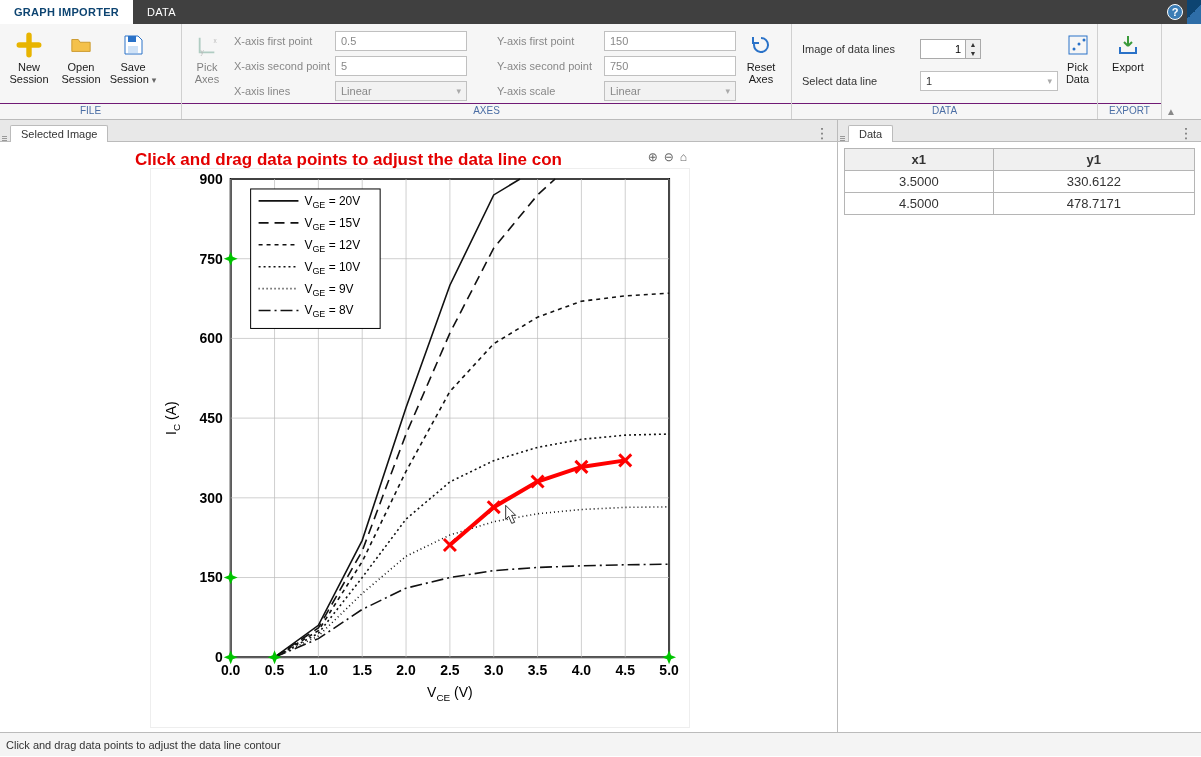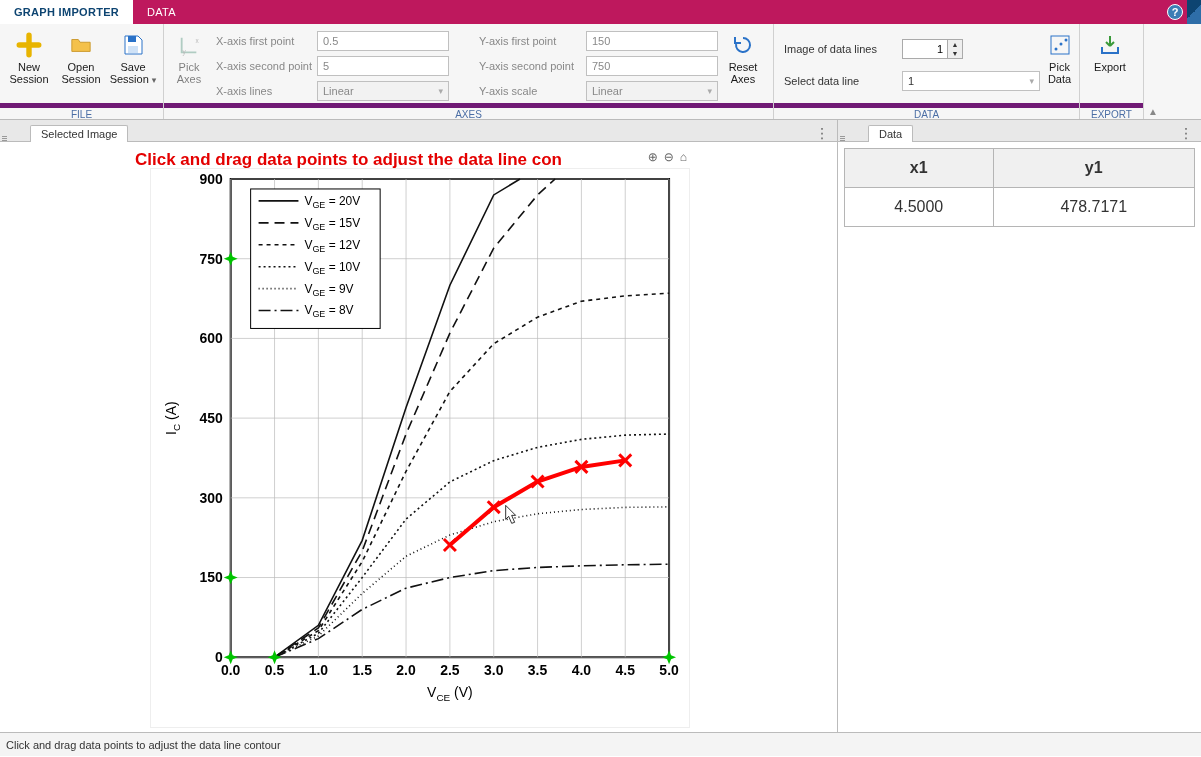--- a/index.html
+++ b/index.html
@@ -1,29 +1,29 @@
 <!DOCTYPE html>
 <html><head>
 <meta charset="utf-8">
 <style>
   * { box-sizing: border-box; margin: 0; padding: 0; }
   html, body { width: 1201px; height: 757px; font-family: "Segoe UI", Arial, sans-serif; font-size: 12px; background: #fff; color: #333; overflow: hidden; }
   
-  .tabstrip { display:flex; align-items:stretch; height:24px; background:#be185d; }
+  .tabstrip { display:flex; align-items:stretch; height:24px; background:#404040; }
   .tab { display:flex; align-items:center; padding:0 14px; font-size:11px; letter-spacing:.3px; color:#fff; cursor:pointer; }
   .tab.active { background:#fff; color:#0d4471; font-weight:bold; }
   .tabstrip-spacer { flex:1; }
   .help-btn { width:24px; display:flex; align-items:center; justify-content:center; cursor:pointer; }
   .help-circle { width:16px; height:16px; border-radius:50%; background:#3c7db5; color:#fff; font-weight:bold; font-size:11px; display:flex; align-items:center; justify-content:center; border:1px solid #fff; }
   .tabstrip-edge { width:14px; background:linear-gradient(135deg,#0d4471 50%, #2e6ea8 50%); }
   
   .ribbon { display:flex; height:96px; border-bottom:1px solid #bbb; background:#f6f6f6; }
   .ribbon-group { display:flex; flex-direction:column; border-right:1px solid #d0d0d0; }
   .ribbon-group-body { flex:1; display:flex; align-items:flex-start; padding:2px 4px 0 4px; gap:2px; }
-  .ribbon-group-label { height:16px; font-size:10px; color:#4b6ea5; text-align:center; border-top:5px solid #701a75; padding-top:1px; }
+  .ribbon-group-label { height:16px; font-size:10px; color:#4b6ea5; text-align:center; border-top:1px solid #701a75; padding-top:1px; }
   .big-btn { display:flex; flex-direction:column; align-items:center; justify-content:flex-start; width:50px; height:74px; cursor:pointer; border:1px solid transparent; border-radius:2px; padding-top:4px; }
   .big-btn .icon { width:28px; height:28px; display:flex; align-items:center; justify-content:center; }
   .big-btn .lbl { font-size:11px; text-align:center; line-height:12px; margin-top:2px; color:#1a1a1a;}
   .big-btn.disabled { opacity:.55; cursor:default; }
   .dropdown-arrow::after { content:"▾"; font-size:9px; margin-left:3px; color:#666; }
   
   .axes-grid { display:grid; grid-template-columns: 102px 132px 20px 108px 132px; grid-auto-rows: 22px; gap:3px 3px; padding-top:4px; align-items:center;}
   .ax-lbl { font-size:11px; color:#888; padding-left:4px; white-space:nowrap;}
   .ax-inp { height:20px; border:1px solid #c0c0c0; background:#fff; color:#888; padding:0 5px; font-size:11px; }
   .ax-sel { height:20px; border:1px solid #c0c0c0; background:#f2f2f2; color:#888; padding:0 5px; font-size:11px; display:flex; align-items:center; justify-content:space-between; }
@@ -36,56 +36,56 @@
   .num-spinner .arrows{ display:flex; flex-direction:column; border:1px solid #aaa; border-left:none; }
   .num-spinner .arrows span{ flex:1; width:14px; font-size:7px; display:flex; align-items:center; justify-content:center; background:#eee; cursor:pointer; }
   .ribbon-collapse { width:18px; display:flex; align-items:flex-end; justify-content:center; color:#888; padding-bottom:2px; font-size:10px;}
   
   .content { display:flex; height:612px; }
   .panel { display:flex; flex-direction:column; border-right:1px solid #bbb; }
   .panel:last-child{ border-right:none; }
   .panel-tabs { height:22px; background:#e8e8e8; display:flex; align-items:flex-end; border-bottom:1px solid #bbb; padding-left:2px; }
   .panel-tab-handle { width:8px; display:flex; flex-direction:column; gap:1px; justify-content:center; padding-right:3px;}
   .panel-tab-handle span{ width:5px; height:1px; background:#999;}
-  .panel-tab { background:#fff; border:1px solid #bbb; border-bottom:none; border-radius:2px 2px 0 0; padding:2px 10px; font-size:11px; margin-bottom:-1px;margin-left:20px;}
+  .panel-tab { background:#fff; border:1px solid #bbb; border-bottom:none; border-radius:2px 2px 0 0; padding:2px 10px; font-size:11px; margin-bottom:-1px;}
   .panel-tabs .spacer{ flex:1; }
   .panel-tabs .dots{ padding:0 8px; color:#666; cursor:pointer; font-size:14px;}
   .panel-body { flex:1; background:#fff; overflow:hidden; position:relative;}
   
   .img-panel { width:838px; }
   .hint { color:#e40000; font-weight:bold; font-size:17px; text-align:center; position:absolute; top:8px; left:0; right:140px;}
   .zoom-tools { position:absolute; top:8px; right:150px; display:flex; gap:6px; color:#666;}
   .zoom-tools span{ cursor:pointer; }
   .chart-wrap { position:absolute; top:26px; left:150px; width:540px; height:560px; background:#fff; border:1px solid #eee;}
   svg.chart { width:100%; height:100%; }
   
   .data-panel { flex:1; }
   table.dt { width:100%; border-collapse:collapse; }
-  table.dt th, table.dt td { border:1px solid #b5b5b5; font-size:16px; padding:10px 0; text-align:center; }
+  table.dt th, table.dt td { border:1px solid #b5b5b5; font-size:13px; padding:3px 0; text-align:center; }
   table.dt th { background:#f0f0f0; font-weight:bold; }
   table.dt tr.sel td { background:#ff0000; color:#fff; }
   
   .status { height:24px; border-top:1px solid #bbb; background:#f4f4f4; display:flex; align-items:center; padding-left:6px; font-size:11px; color:#333;}
 </style>
 </head>
 <body>
 
 <div class="tabstrip">
   <div class="tab active">GRAPH IMPORTER</div>
   <div class="tab">DATA</div>
   <div class="tabstrip-spacer"></div>
   <div class="help-btn">
     <div class="help-circle">?</div>
   </div>
   <div class="tabstrip-edge"></div>
 </div>
 
 <div class="ribbon">
 
-  <div class="ribbon-group" style="width:164px">
+  <div class="ribbon-group" style="width:182px">
     <div class="ribbon-group-body">
       <div class="big-btn">
         <div class="icon">
           <svg viewBox="0 0 24 24" width="26" height="26">
               <path d="M12 3v18M3 12h18" stroke="#e8b400" stroke-width="5" stroke-linecap="round"></path>
             </svg>
         </div>
         <div class="lbl">New<br>Session</div>
       </div>
       <div class="big-btn">
@@ -343,20 +343,24 @@
     <div class="panel-body" style="padding:6px">
       <table class="dt" id="data-table">
         <thead>
             <tr>
           <th>x1</th>
           <th>y1</th>
         </tr>
           </thead>
         <tbody>
             <tr>
+              <td>3.5000</td>
+              <td>330.6122</td>
+            </tr>
+            <tr>
               <td>4.5000</td>
               <td>478.7171</td>
             </tr>
           </tbody>
       </table>
     </div>
   </div>
 
 </div>
 

